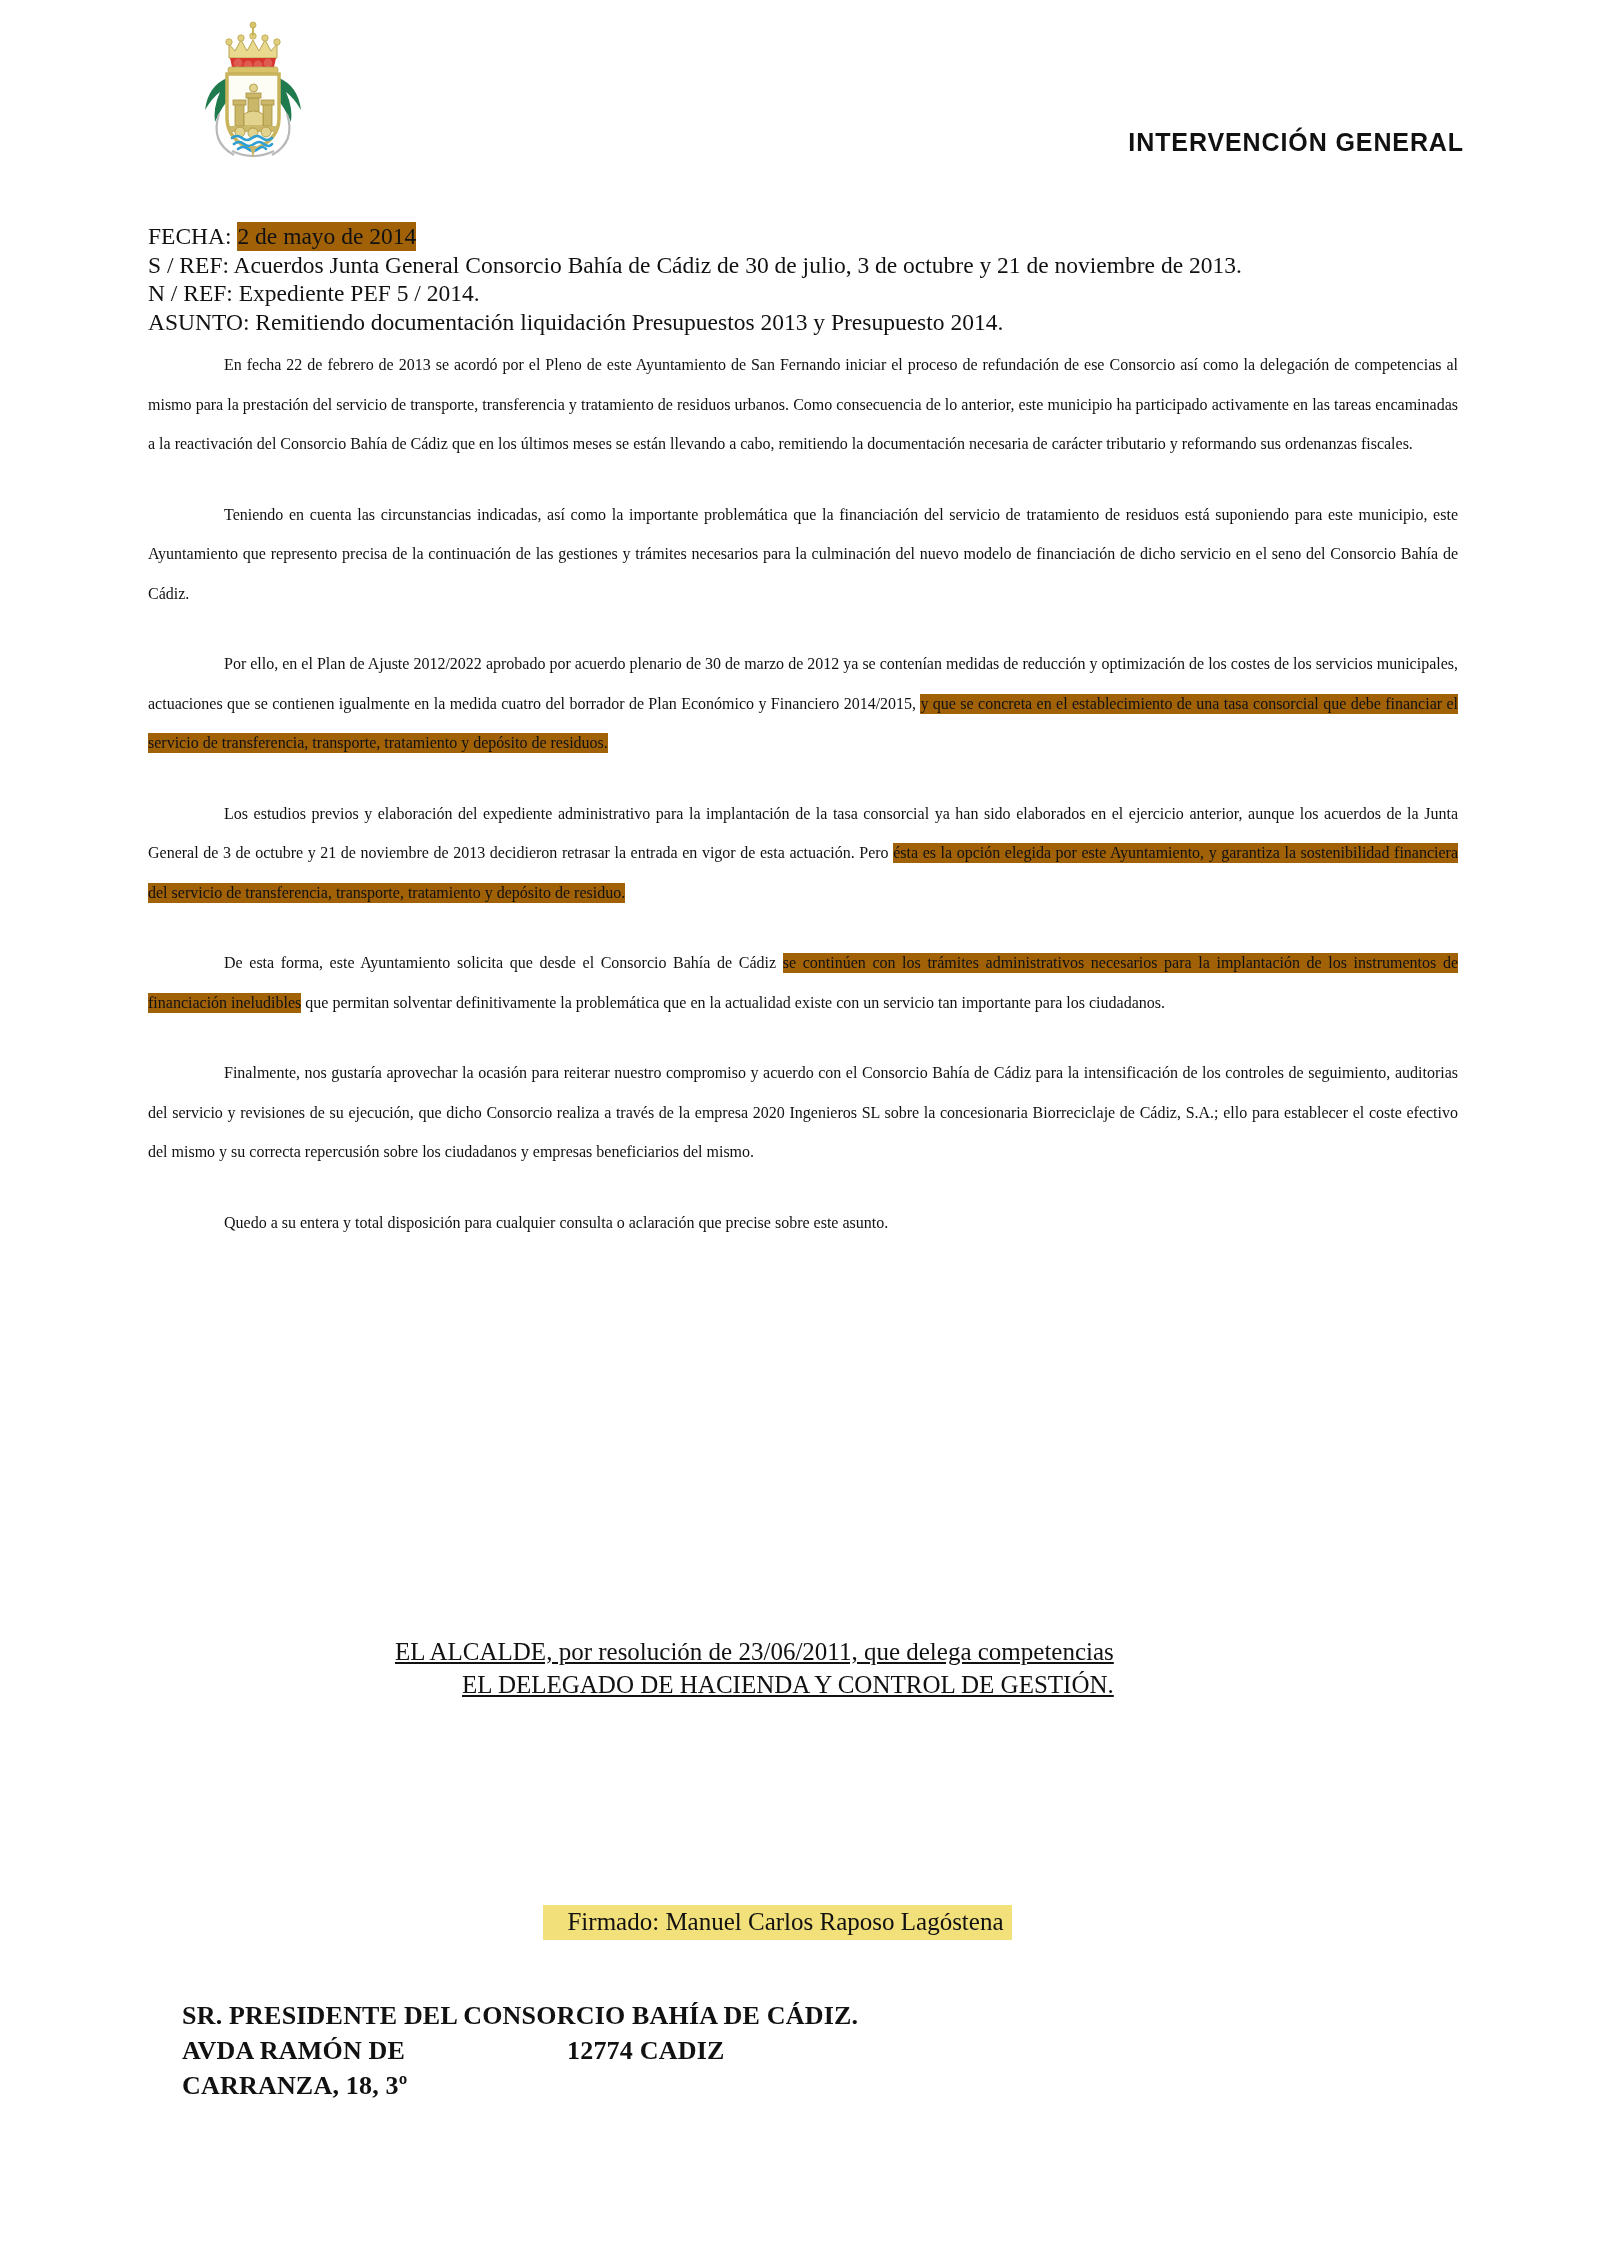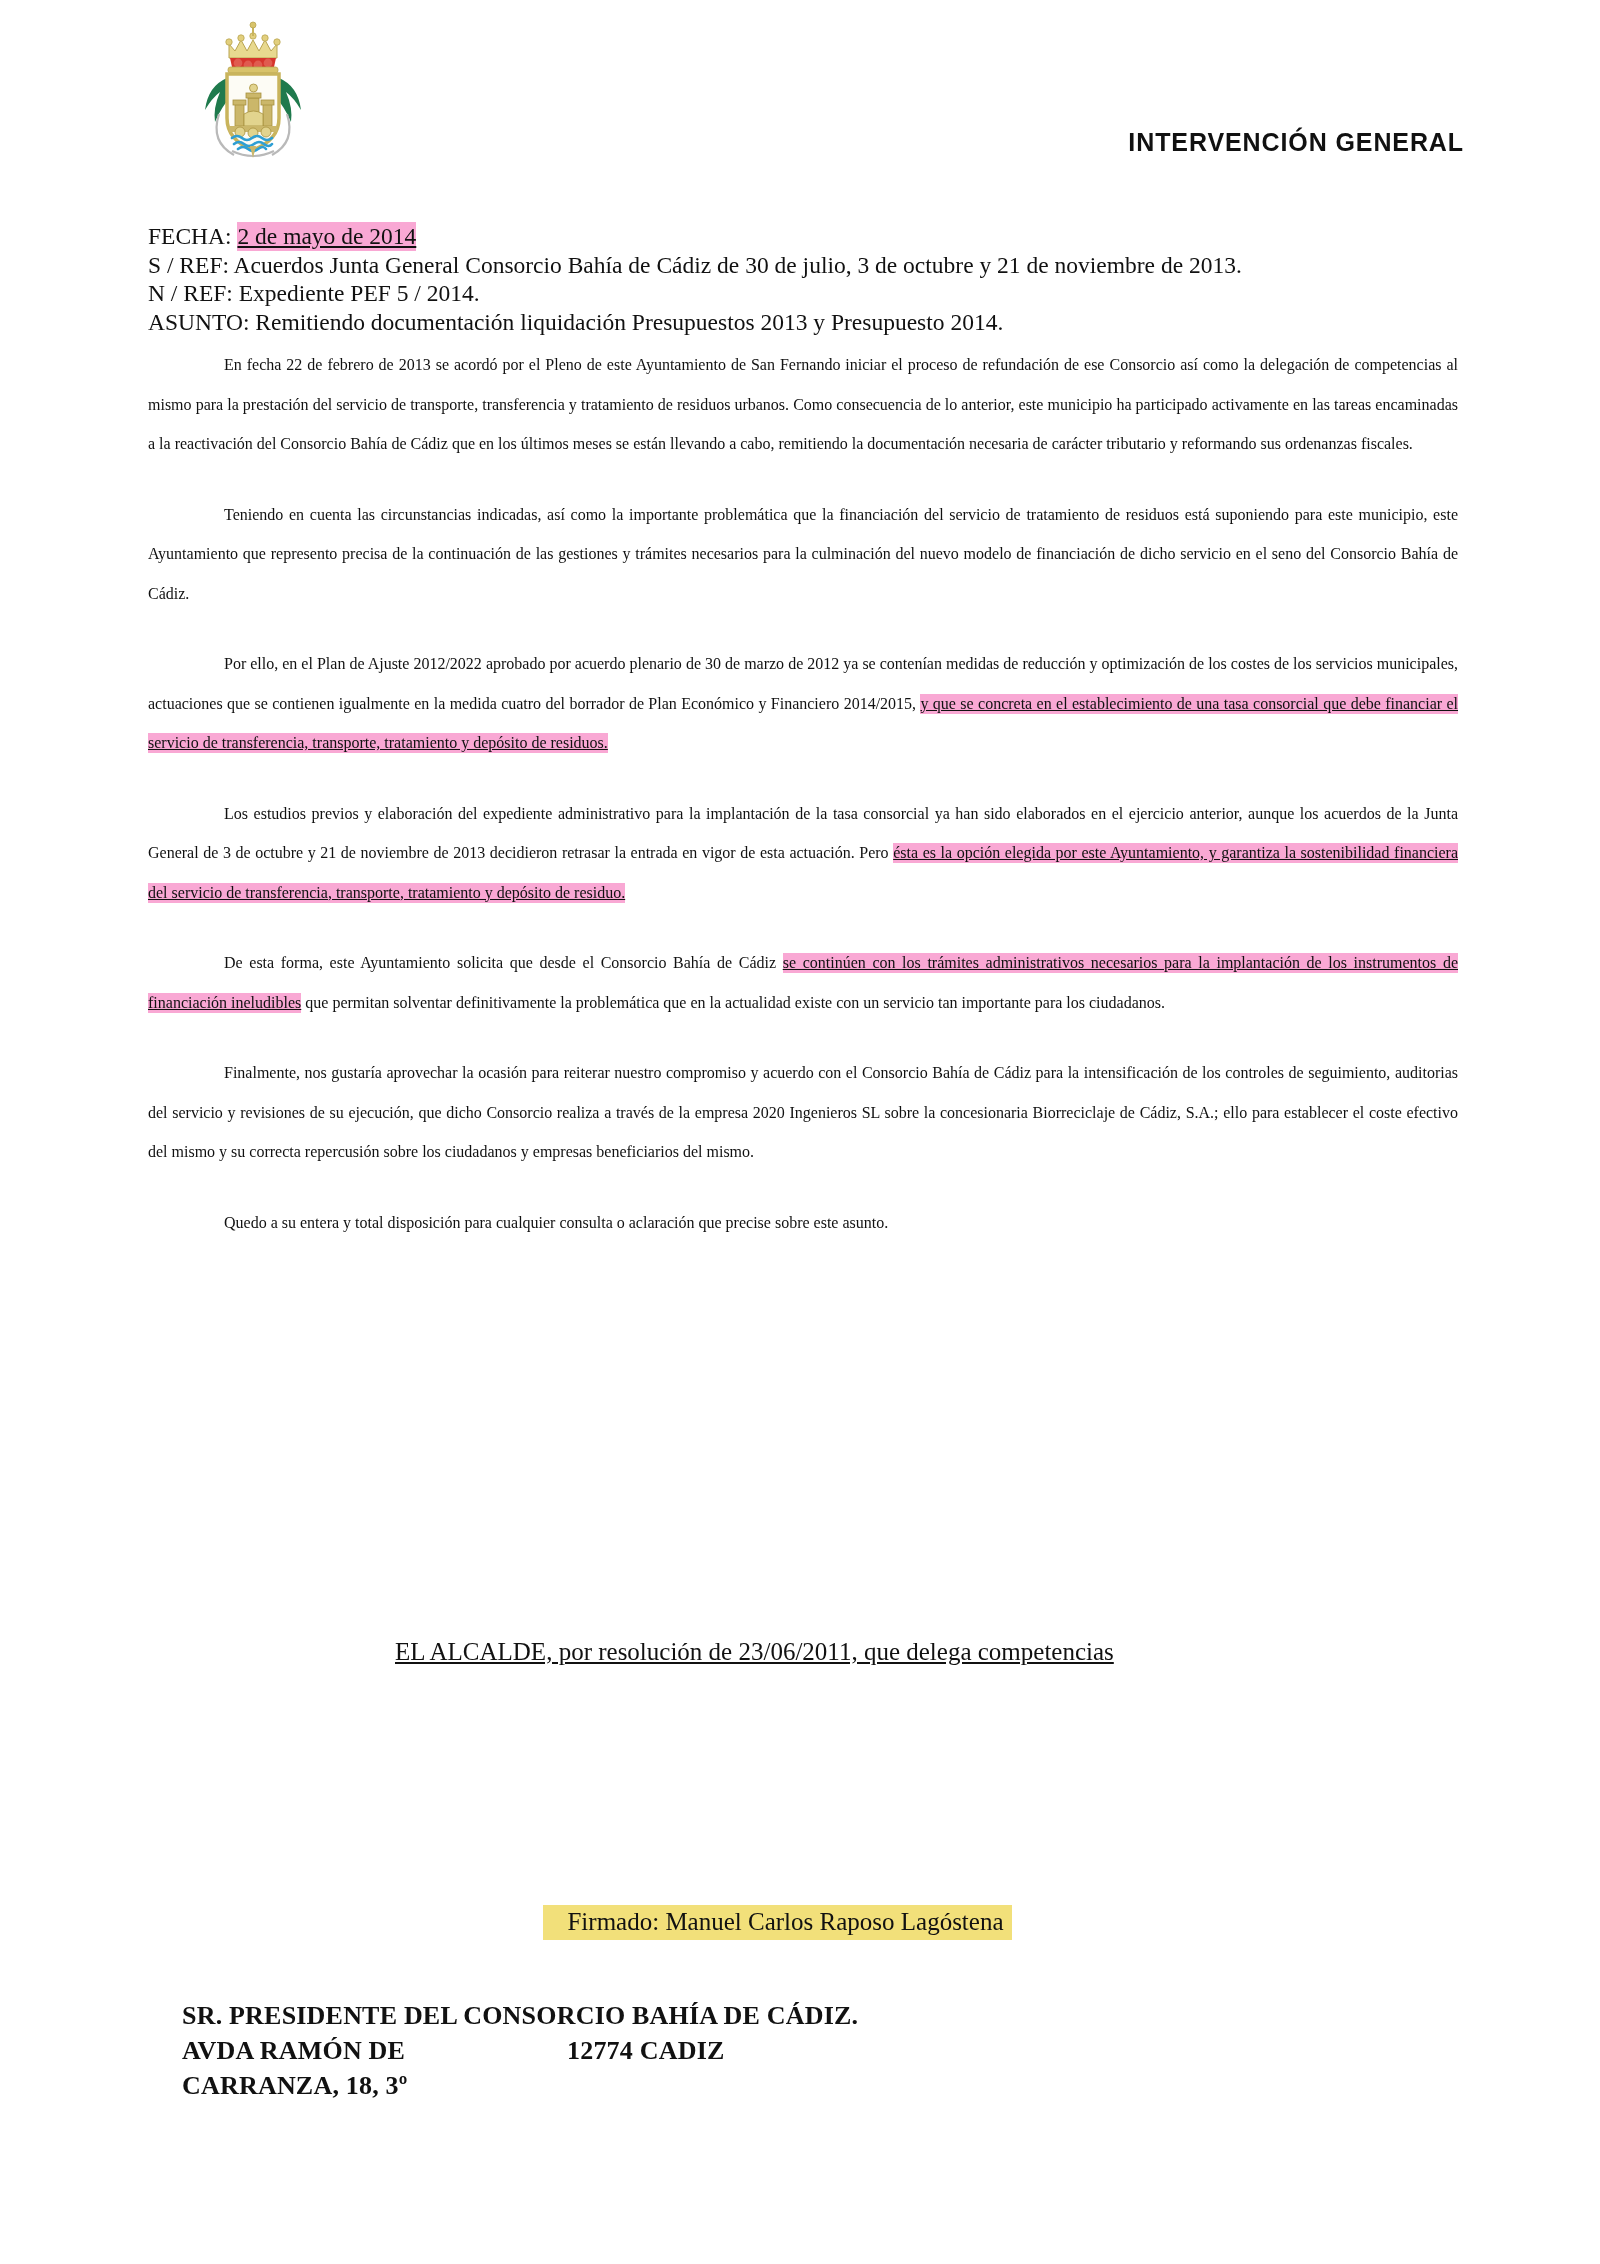--- a/index.html
+++ b/index.html
@@ -37,25 +37,24 @@
   p.para {
     margin:0 0 31px 0;
     font-size:16px;
     line-height:39.5px;
     text-align:justify;
     text-indent:76px;
     hyphens:none;
   }
   p.para:last-child { margin-bottom:0; }
   mark.hl {
-    background:#f9a8d4;
+    background:#a16207;
     color:#111;
     padding:1px 0 2px 0;
     box-decoration-break:clone;
-    text-decoration:underline;
     -webkit-box-decoration-break:clone;
   }
 
   
   .signature-block {
     position:absolute; left:395px; top:1635px;
     font-size:25px; line-height:33px;
     text-align:right;
     text-decoration:underline;
   }
@@ -170,20 +169,21 @@
 
     <p class="para"><span>De esta forma, este Ayuntamiento solicita que desde el Consorcio Bahía de Cádiz</span> <mark class="hl">se continúen con los trámites administrativos necesarios para la implantación de los instrumentos de financiación ineludibles</mark> <span>que permitan solventar definitivamente la problemática que en la actualidad existe con un servicio tan importante para los ciudadanos.</span></p>
 
     <p class="para">Finalmente, nos gustaría aprovechar la ocasión para reiterar nuestro compromiso y acuerdo con el Consorcio Bahía de Cádiz para la intensificación de los controles de seguimiento, auditorias del servicio y revisiones de su ejecución, que dicho Consorcio realiza a través de la empresa 2020 Ingenieros SL sobre la concesionaria Biorreciclaje de Cádiz, S.A.; ello para establecer el coste efectivo del mismo y su correcta repercusión sobre los ciudadanos y empresas beneficiarios del mismo.</p>
 
     <p class="para">Quedo a su entera y total disposición para cualquier consulta o aclaración que precise sobre este asunto.</p>
   </div>
 
   <div class="signature-block">
     <div class="l1">EL ALCALDE, por resolución de 23/06/2011, que delega competencias</div>
+    <div class="l2">EL DELEGADO DE HACIENDA Y CONTROL DE GESTIÓN.</div>
   </div>
 
   <div class="firmado-wrap">
     <span class="firmado">Firmado: Manuel Carlos Raposo Lagóstena</span>
   </div>
 
   <div class="footer-addr">
     <div>SR. PRESIDENTE DEL CONSORCIO BAHÍA DE CÁDIZ.</div>
     <div class="row">
       <span class="street">AVDA RAMÓN DE CARRANZA, 18, 3º</span>

